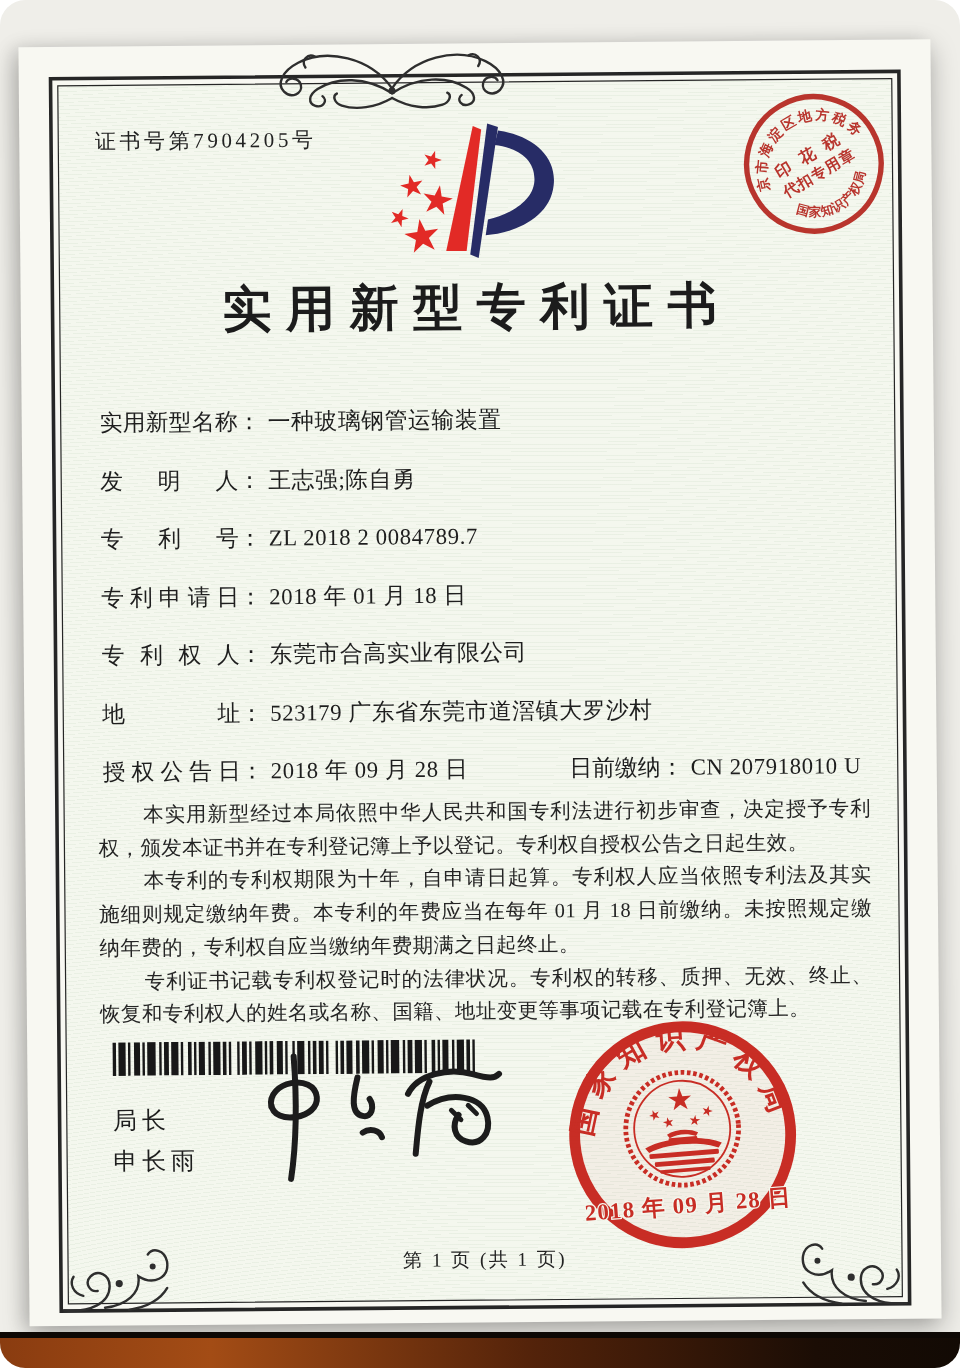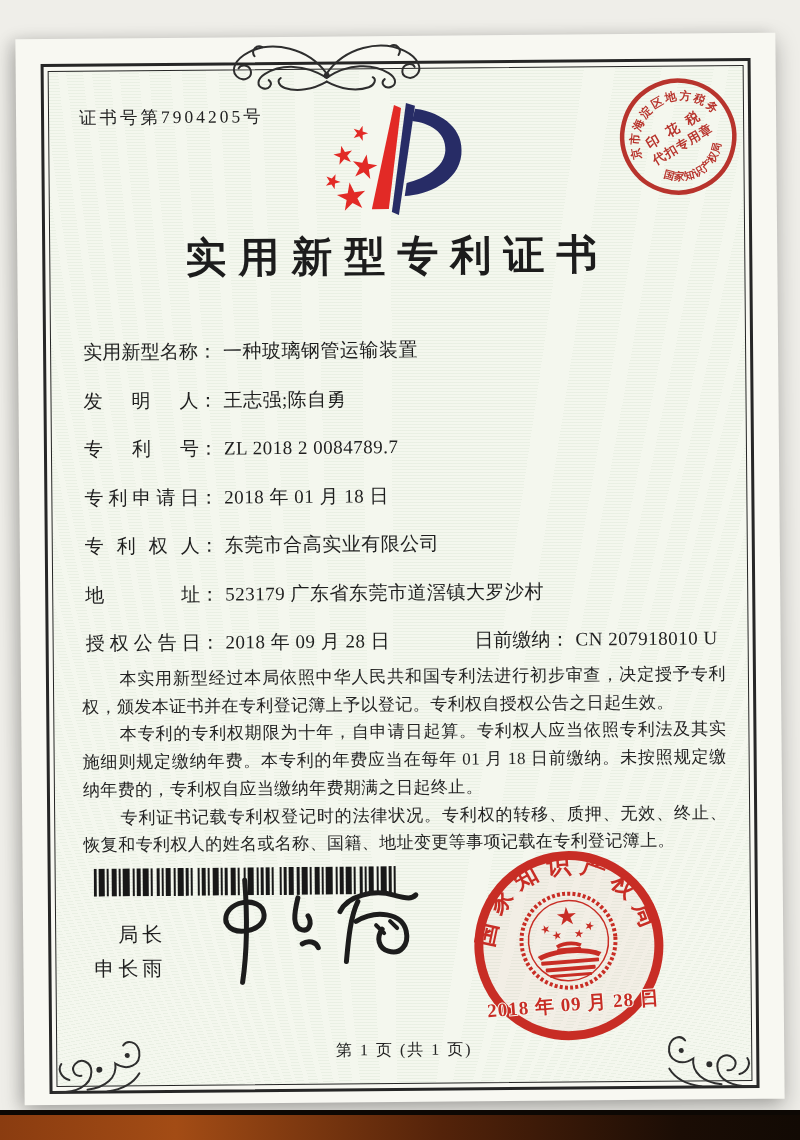--- a/index.html
+++ b/index.html
@@ -1,18 +1,18 @@
 <!DOCTYPE html>
 <html><head>
 <meta charset="utf-8">
 <style>
   * { margin:0; padding:0; box-sizing:border-box; }
   body { width:800px; height:1140px; overflow:hidden; font-family:"Liberation Serif","DejaVu Serif",serif; }
 
-  .photo { position:relative; width:800px; height:1140px; background:#efeee9; overflow:hidden; }
+  .photo { position:relative; width:800px; height:1140px; background:#efeee9; overflow:hidden;border-radius:21px; }
   .table-edge { position:absolute; left:0; right:0; bottom:0; height:30px;
     border-top:5px solid #0d0804;
     background:linear-gradient(90deg,#8a3c10 0%,#a34c15 22%,#54230a 55%,#1b0d05 85%,#120a04 100%); }
 
   .paper { position:absolute; left:20px; right:20px; top:36px; bottom:38px;
     background:#f8f8f2; transform:rotate(-0.5deg);
     box-shadow:0 8px 22px rgba(0,0,0,.28), -6px 0 14px rgba(0,0,0,.10); }
 
   .frame { position:absolute; left:32px; right:32px; top:32px; bottom:18px;
     border:1.5px solid #262626;
@@ -36,21 +36,21 @@
   .f-value { letter-spacing:.5px; }
   .f-right { float:right; margin-right:4px; }
 
   .paragraphs { position:absolute; top:594px; left:28px; right:22px;
     font-size:17px; line-height:1.63; letter-spacing:.4px; color:#242424; text-align:justify; }
   .paragraphs p { text-indent:2.2em; }
 
   .barcode { position:absolute; top:797px; left:38px; }
 
   .director { position:absolute; top:846px; left:38px; font-size:20px; line-height:34px;
-    letter-spacing:4px; color:#1e1e1e;text-align:right; }
+    letter-spacing:4px; color:#1e1e1e; }
 
   .signature { position:absolute; top:800px; left:142px; }
 
   .seal { position:absolute; top:775px; left:408px; transform:rotate(-4deg); }
 
   .page-footer { position:absolute; bottom:22px; left:0; width:100%; text-align:center;
     font-size:16px; letter-spacing:2px; color:#222; }
 
   .flourish-top { position:absolute; top:-40px; left:172px; }
   .flourish-bl { position:absolute; bottom:-12px; left:-10px; }

